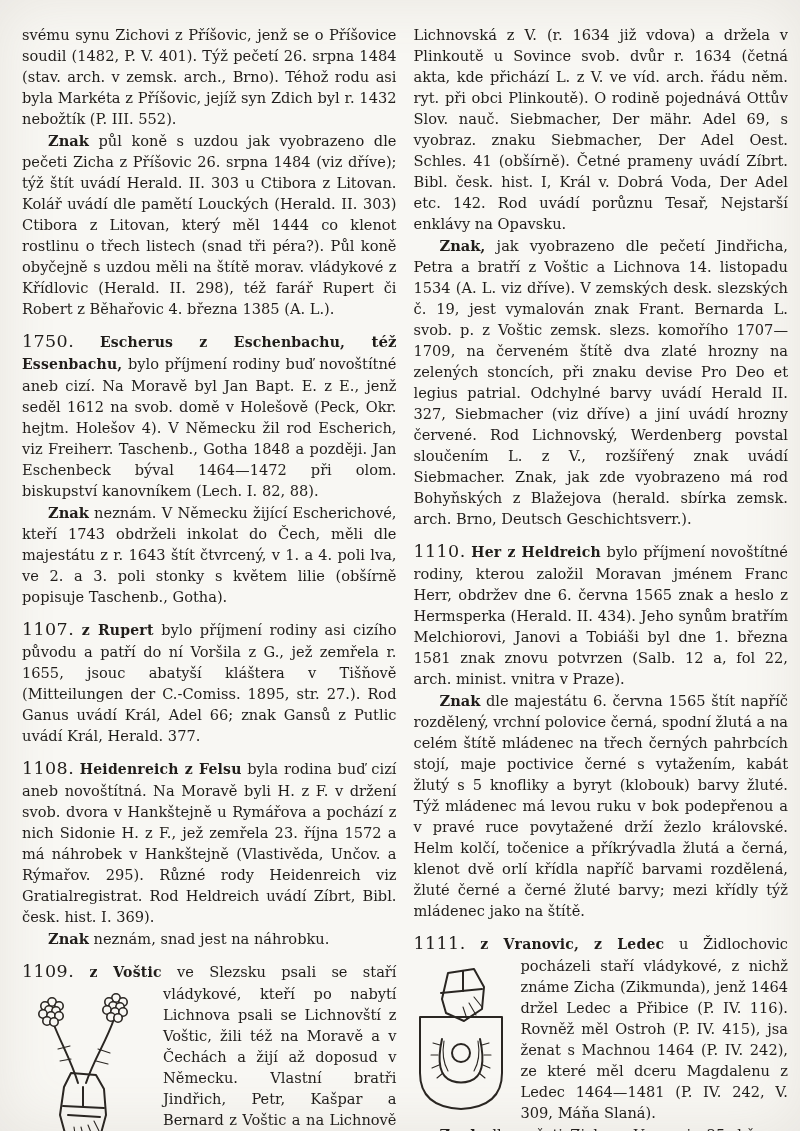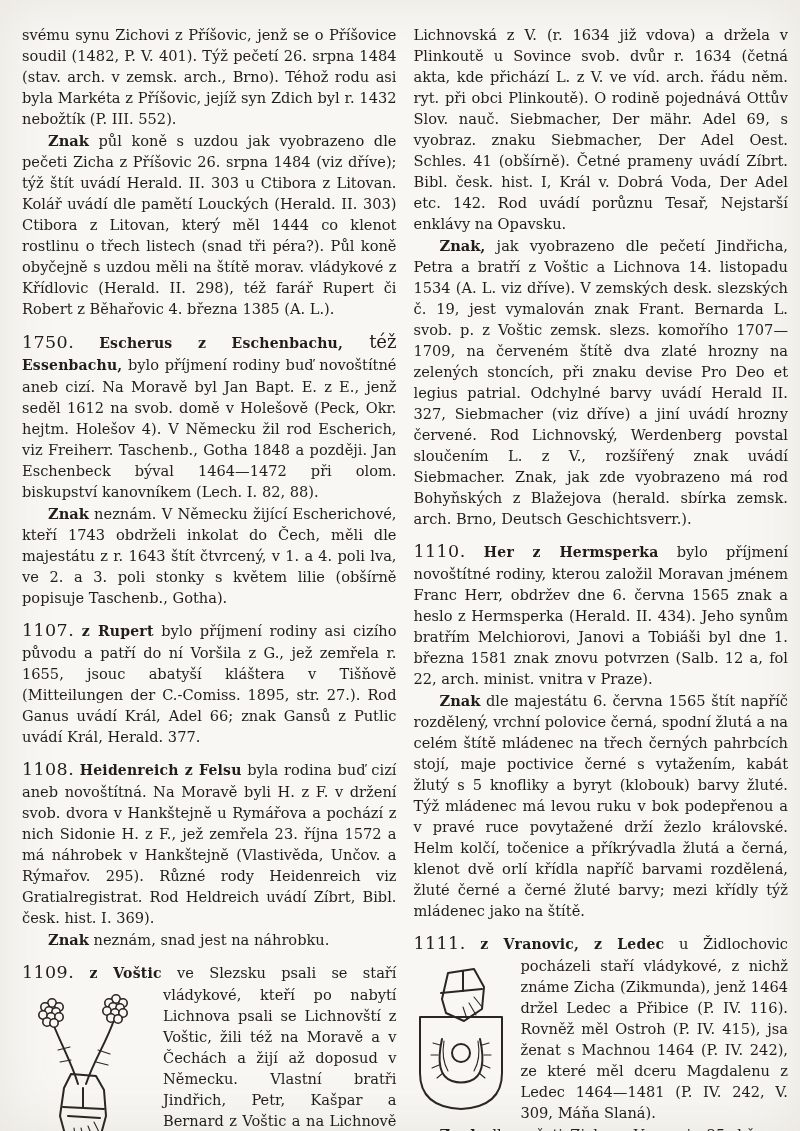--- a/index.html
+++ b/index.html
@@ -24,21 +24,21 @@
     line-height:21px;
     text-align:justify;
   }
   .col p{margin:0;}
   p.cont{text-indent:0;}
   p.znak{text-indent:26px;margin-top:1px;}
   p.entry{margin-top:12px;}
   .lead{font-weight:bold;}
   .enum{font-size:17.5px;letter-spacing:.4px;}
   .ename{font-size:14px;font-weight:bold;letter-spacing:.2px;}
-  .econj{font-size:18px;font-weight:normal;}
+  .econj{font-size:15px;font-weight:bold;}
   .figure{
     float:left;
     margin:4px 13px 4px 0;
   }
   .fig-vostic{width:128px;height:256px;}
   .fig-vranovic{width:94px;height:152px;}
   .figure svg{display:block;width:100%;height:100%;}
   .arms{stroke:#2a2622;fill:none;stroke-width:2;stroke-linecap:round;stroke-linejoin:round;}
   .arms .grape{fill:#f8f7f3;stroke-width:1.6;}
   .arms .hatch{stroke-width:1.1;}
@@ -139,21 +139,21 @@
       <p class="cont">
         <span>Lichnovská z V. (r. 1634 již vdova) a držela v Plinkoutě u Sovince svob. dvůr r. 1634 (četná akta, kde přichází L. z V. ve víd. arch. řádu něm. ryt. při obci Plinkoutě). O rodině pojednává Ottův Slov. nauč. Siebmacher, Der mähr. Adel 69, s vyobraz. znaku Siebmacher, Der Adel Oest. Schles. 41 (obšírně). Četné prameny uvádí Zíbrt. Bibl. česk. hist. I, Král v. Dobrá Voda, Der Adel etc. 142. Rod uvádí porůznu Tesař, Nejstarší enklávy na Opavsku.</span>
       </p>
 
       <p class="znak">
         <span class="lead">Znak,</span><span> jak vyobrazeno dle pečetí Jindřicha, Petra a bratří z Voštic a Lichnova 14. listopadu 1534 (A. L. viz dříve). V zemských desk. slezských č. 19, jest vymalován znak Frant. Bernarda L. svob. p. z Voštic zemsk. slezs. komořího 1707—1709, na červeném štítě dva zlaté hrozny na zelených stoncích, při znaku devise Pro Deo et legius patrial. Odchylné barvy uvádí Herald II. 327, Siebmacher (viz dříve) a jiní uvádí hrozny červené. Rod Lichnovský, Werdenberg povstal sloučením L. z V., rozšířený znak uvádí Siebmacher. Znak, jak zde vyobrazeno má rod Bohyňských z Blažejova (herald. sbírka zemsk. arch. Brno, Deutsch Geschichtsverr.).</span>
       </p>
 
       <p class="entry">
         <span class="enum">1110.</span>
-        <span class="ename">Her z Hermsperka</span><span> bylo příjmení novoštítné rodiny, kterou založil Moravan jménem Franc Herr, obdržev dne 6. června 1565 znak a heslo z Hermsperka (Herald. II. 434). Jeho synům bratřím Melchiorovi, Janovi a Tobiáši byl dne 1. března 1581 znak znovu potvrzen (Salb. 12 a, fol 22, arch. minist. vnitra v Praze).</span>
+        <span class="ename">Her z Heldreich</span><span> bylo příjmení novoštítné rodiny, kterou založil Moravan jménem Franc Herr, obdržev dne 6. června 1565 znak a heslo z Hermsperka (Herald. II. 434). Jeho synům bratřím Melchiorovi, Janovi a Tobiáši byl dne 1. března 1581 znak znovu potvrzen (Salb. 12 a, fol 22, arch. minist. vnitra v Praze).</span>
       </p>
       <p class="znak">
         <span class="lead">Znak</span><span> dle majestátu 6. června 1565 štít napříč rozdělený, vrchní polovice černá, spodní žlutá a na celém štítě mládenec na třech černých pahrbcích stojí, maje poctivice černé s vytažením, kabát žlutý s 5 knofliky a byryt (klobouk) barvy žluté. Týž mládenec má levou ruku v bok podepřenou a v pravé ruce povytažené drží žezlo královské. Helm kolčí, točenice a příkrývadla žlutá a černá, klenot dvě orlí křídla napříč barvami rozdělená, žluté černé a černé žluté barvy; mezi křídly týž mládenec jako na štítě.</span>
       </p>
 
       <p class="entry">
         <span class="enum">1111.</span>
         <span class="ename">z Vranovic, z Ledec</span><span> u Židlochovic pocházeli</span>
         <span class="figure fig-vranovic">
           <svg viewBox="0 0 94 152" class="arms">

